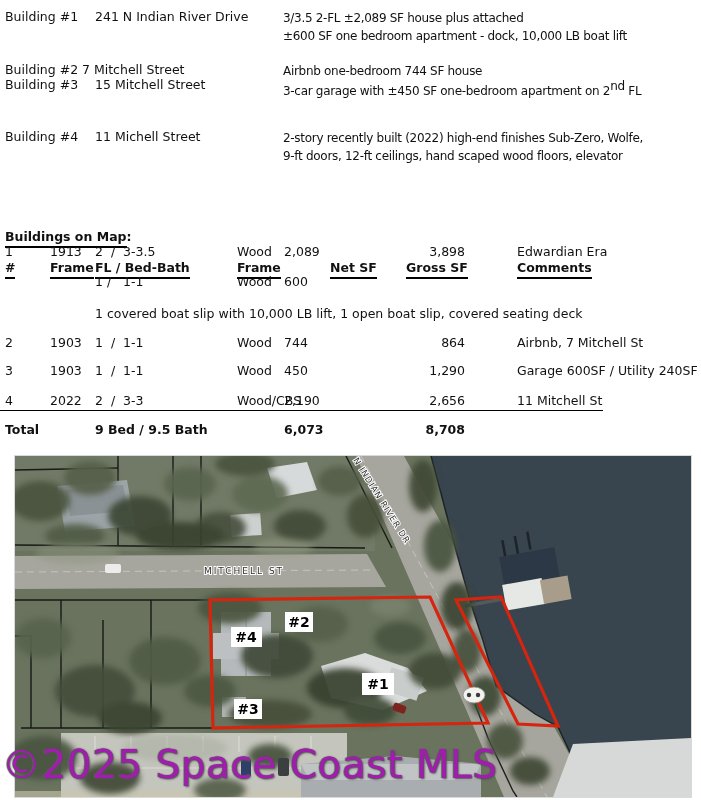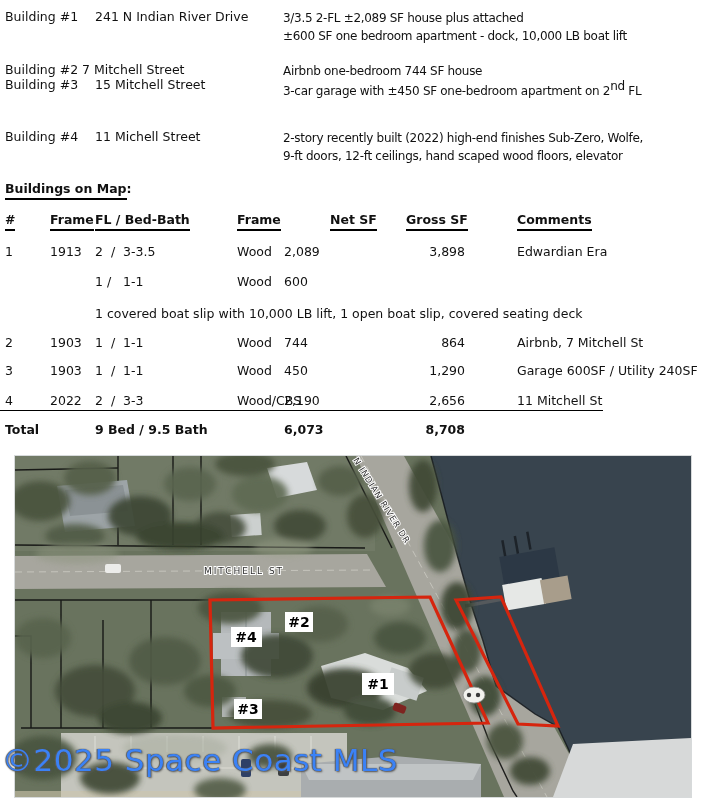--- a/index.html
+++ b/index.html
@@ -1,32 +1,32 @@
 <!DOCTYPE html>
 <html><head>
 <meta charset="utf-8">
 <style>
   html,body{margin:0;padding:0;background:#fff;}
   body{width:701px;height:800px;position:relative;overflow:hidden;
        font-family:"DejaVu Sans","Liberation Sans",sans-serif;color:#111;}
   .cell{position:absolute;white-space:pre;font-size:12.5px;line-height:16px;color:#111;text-align:right;}
   .b{font-weight:bold;}
-  .hu{border-bottom:2px solid #000;padding-bottom:1px;display:inline-block;min-width:10px;}
+  .hu{border-bottom:2px solid #000;padding-bottom:1px;display:inline-block;min-width:10px;margin-top:48px;}
   .row{position:absolute;left:0;width:701px;height:18px;}
   .c1{left:5px;} .c2{left:50px;} .c3{left:95px;} .c4{left:237px;}
   .c5{left:284px;width:67px;text-align:left;}
   .c6{left:398px;width:67px;text-align:right;}
   .c7{left:517px;}
   .h5{left:330px;width:auto;text-align:center;}
   .h6{left:406px;width:auto;text-align:left;}
   .desc{font-size:12px;letter-spacing:-0.3px;white-space:nowrap;line-height:18px;}
   sup{font-size:12px;}
   .rule4{position:absolute;left:0;top:410px;width:603px;border-top:1.6px solid #000;}
   .map{position:absolute;left:14px;top:455px;width:676px;height:341px;border:1px solid #d7dadb;box-sizing:content-box;}
-  .wm{position:absolute;left:2px;top:742px;font-size:31px;letter-spacing:0.5px;color:#3b82f6;
+  .wm{position:absolute;left:2px;top:742px;font-size:39px;letter-spacing:0.5px;color:#a21caf;
       text-shadow:0 0 1px #4d4d4d,1px 1px 2px #555,-1px 0 1px #666;z-index:5;white-space:nowrap;}
   svg text{font-family:"DejaVu Sans","Liberation Sans",sans-serif;}
   .street-label{font-size:9px;letter-spacing:2px;fill:#2e2e2e;stroke:#ffffff;stroke-width:2px;paint-order:stroke;}
   .marker-txt{font-size:14px;font-weight:bold;fill:#000;}
 </style>
 </head>
 <body>
 
 <div class="row" style="top:9px">
   <span class="cell c1">Building #1</span>

